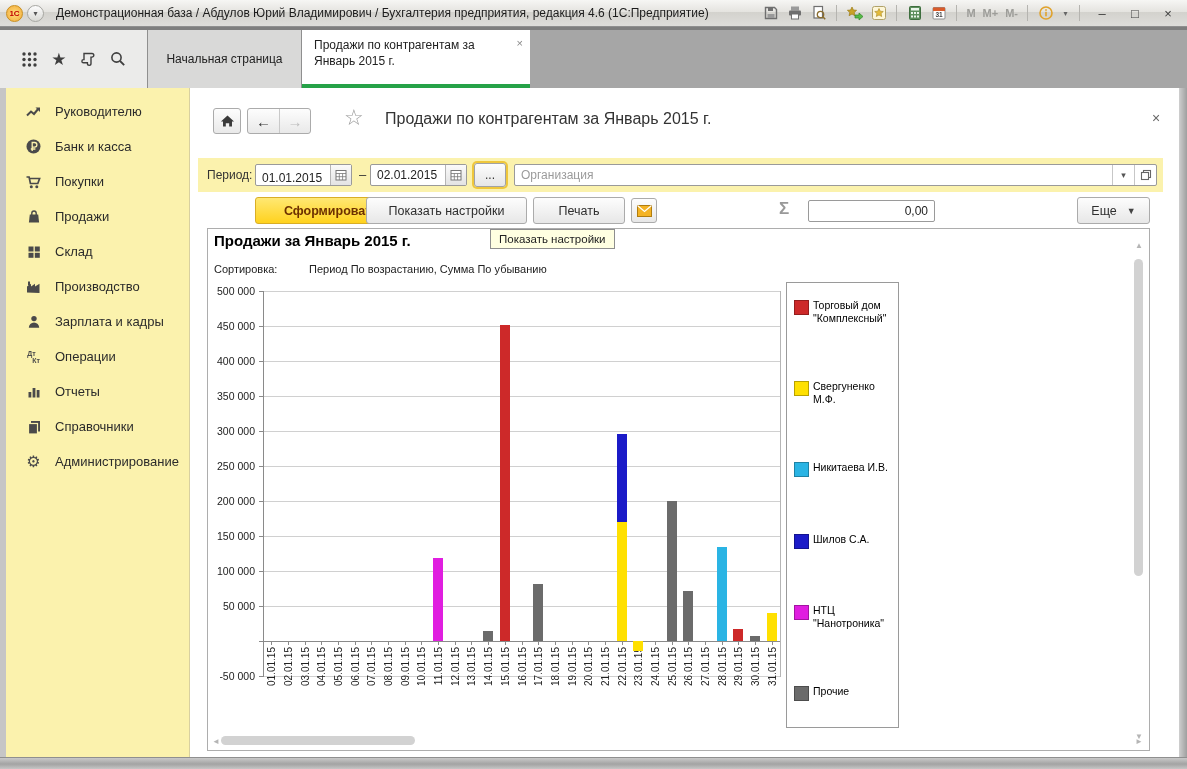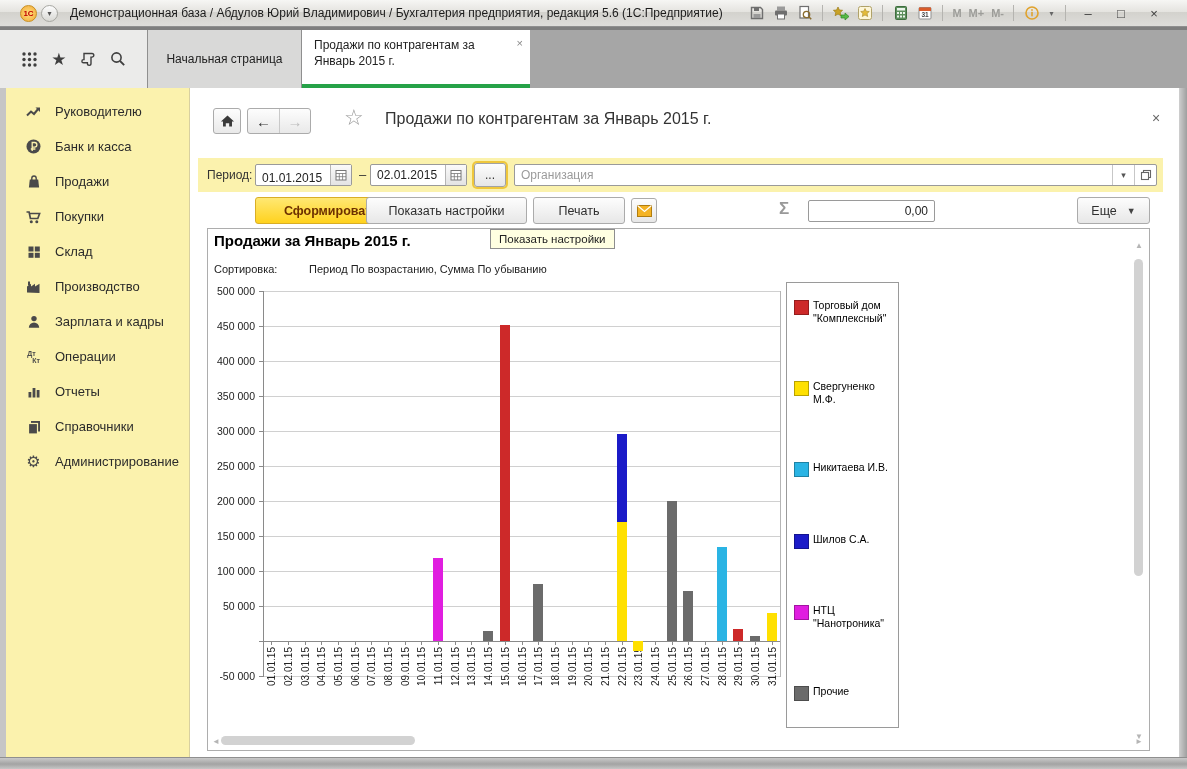--- a/index.html
+++ b/index.html
@@ -2,21 +2,21 @@
 <html><head>
 <meta charset="utf-8">
 <style>
   html,body{margin:0;padding:0;background:#888;}
   *{box-sizing:border-box;}
   .window{position:relative;width:1187px;height:769px;font-family:"Liberation Sans",sans-serif;
           background:#fff;overflow:hidden;-webkit-font-smoothing:antialiased;}
   
   .titlebar{position:absolute;left:0;top:0;width:1187px;height:27px;
     background:linear-gradient(#f6f6f4,#e4e3df 46%,#d3d2cd 47%,#deddda);
-    border-bottom:1px solid #8f8f8f;display:flex;align-items:center;padding:0 20px;}
+    border-bottom:1px solid #8f8f8f;display:flex;align-items:center;padding:0 6px;}
   .appicon{width:17px;height:17px;border-radius:50%;background:radial-gradient(#ffdf7a,#f2a93b);
     border:1px solid #c98f1f;color:#c00000;font-size:8px;font-weight:bold;display:flex;
     align-items:center;justify-content:center;margin-right:4px;}
   .appmenu{width:17px;height:17px;border-radius:50%;background:linear-gradient(#fdfdfd,#d8d8d4);
     border:1px solid #a7a7a2;color:#555;font-size:8px;display:flex;align-items:center;justify-content:center;margin-right:12px;}
   .titletext{font-size:12px;color:#1c1c1c;white-space:nowrap;}
   .tb-icons{margin-left:auto;display:flex;align-items:center;gap:7px;}
   .tb-sep{width:1px;height:16px;background:#b5b4b0;margin:0 2px;}
   .tb-ic{width:17px;height:17px;display:flex;align-items:center;justify-content:center;}
   .mem{font-size:11px;font-weight:bold;color:#9d9d99;letter-spacing:0;}
@@ -112,21 +112,21 @@
   .hthumb{position:absolute;left:9px;top:2px;width:194px;height:9px;background:#d2d2d2;border-radius:5px;}
 </style>
 </head>
 <body>
 
 <div class="window">
 
   <div class="titlebar">
     <div class="appicon">1С</div>
     <div class="appmenu">▾</div>
-    <div class="titletext">Демонстрационная база / Абдулов Юрий Владимирович / Бухгалтерия предприятия, редакция 5.6  (1С:Предприятие)</div>
+    <div class="titletext">Демонстрационная база / Абдулов Юрий Владимирович / Бухгалтерия предприятия, редакция 4.6  (1С:Предприятие)</div>
     <div class="tb-icons">
       <span class="tb-ic">
         <svg width="16" height="16" viewBox="0 0 16 16">
             <path d="M2.5 2.5h9l2 2v9h-11z" fill="none" stroke="#6f6f6f" stroke-width="1.4"></path>
             <rect x="5" y="2.5" width="5" height="3.5" fill="#6f6f6f"></rect>
             <rect x="4.5" y="9" width="7" height="4" fill="#9a9a9a"></rect>
           </svg>
       </span>
       <span class="tb-ic">
         <svg width="16" height="16" viewBox="0 0 16 16">
@@ -255,36 +255,36 @@
       <span class="side-ic">
           <svg width="17" height="17" viewBox="0 0 17 17">
             <circle cx="8.5" cy="8.5" r="7" fill="#4a4a4a"></circle>
             <path d="M7.2 13 V4.5 h2.4 a2.3 2.3 0 0 1 0 4.6 H7.2 M5.8 11 h4.6" fill="none" stroke="#fbf2ad" stroke-width="1.3"></path>
           </svg>
         </span>
       <span class="side-label">Банк и касса</span>
     </div>
     <div class="side-item">
       <span class="side-ic">
-          <svg width="16" height="16" viewBox="0 0 16 16">
-            <path d="M3.8 5.5 h8.4 l.9 8 H2.9z" fill="#4a4a4a"></path>
-            <path d="M5.8 6 V4.2 a2.2 2.2 0 0 1 4.4 0 V6" fill="none" stroke="#4a4a4a" stroke-width="1.4"></path>
-          </svg>
-        </span>
-      <span class="side-label">Продажи</span>
-    </div>
-    <div class="side-item">
-      <span class="side-ic">
           <svg width="18" height="16" viewBox="0 0 18 16">
             <path d="M1.5 3 h2.6 l1.3 6.5 h7.4 l1.8-5 H5" fill="none" stroke="#4a4a4a" stroke-width="1.7"></path>
             <circle cx="6.3" cy="12.8" r="1.5" fill="#4a4a4a"></circle>
             <circle cx="11.8" cy="12.8" r="1.5" fill="#4a4a4a"></circle>
           </svg>
         </span>
       <span class="side-label">Покупки</span>
+    </div>
+    <div class="side-item">
+      <span class="side-ic">
+          <svg width="16" height="16" viewBox="0 0 16 16">
+            <path d="M3.8 5.5 h8.4 l.9 8 H2.9z" fill="#4a4a4a"></path>
+            <path d="M5.8 6 V4.2 a2.2 2.2 0 0 1 4.4 0 V6" fill="none" stroke="#4a4a4a" stroke-width="1.4"></path>
+          </svg>
+        </span>
+      <span class="side-label">Продажи</span>
     </div>
     <div class="side-item">
       <span class="side-ic">
           <svg width="16" height="16" viewBox="0 0 16 16">
             <g fill="#4a4a4a">
               <rect x="2.5" y="2.5" width="5" height="5"></rect>
               <rect x="8.8" y="2.5" width="5" height="5"></rect>
               <rect x="2.5" y="8.8" width="5" height="5"></rect>
               <rect x="8.8" y="8.8" width="5" height="5"></rect>
             </g>

